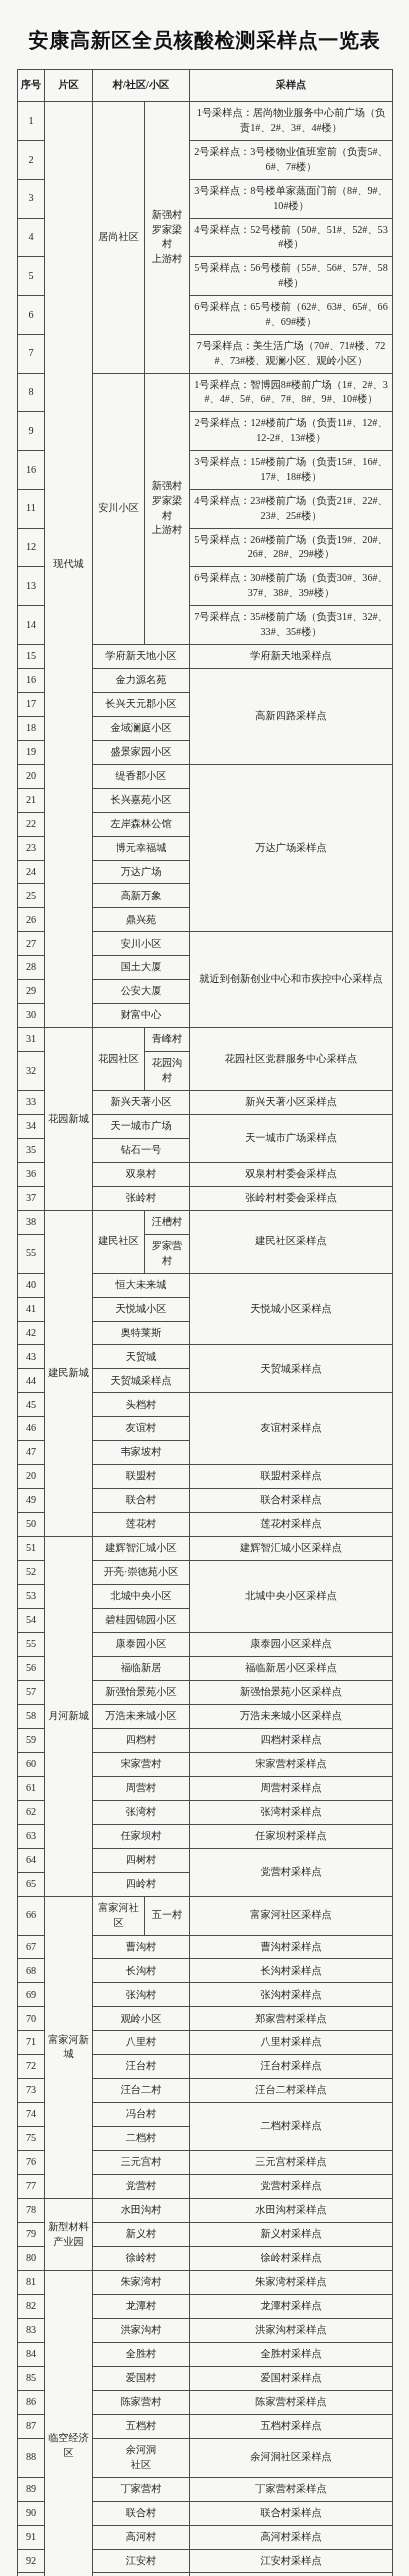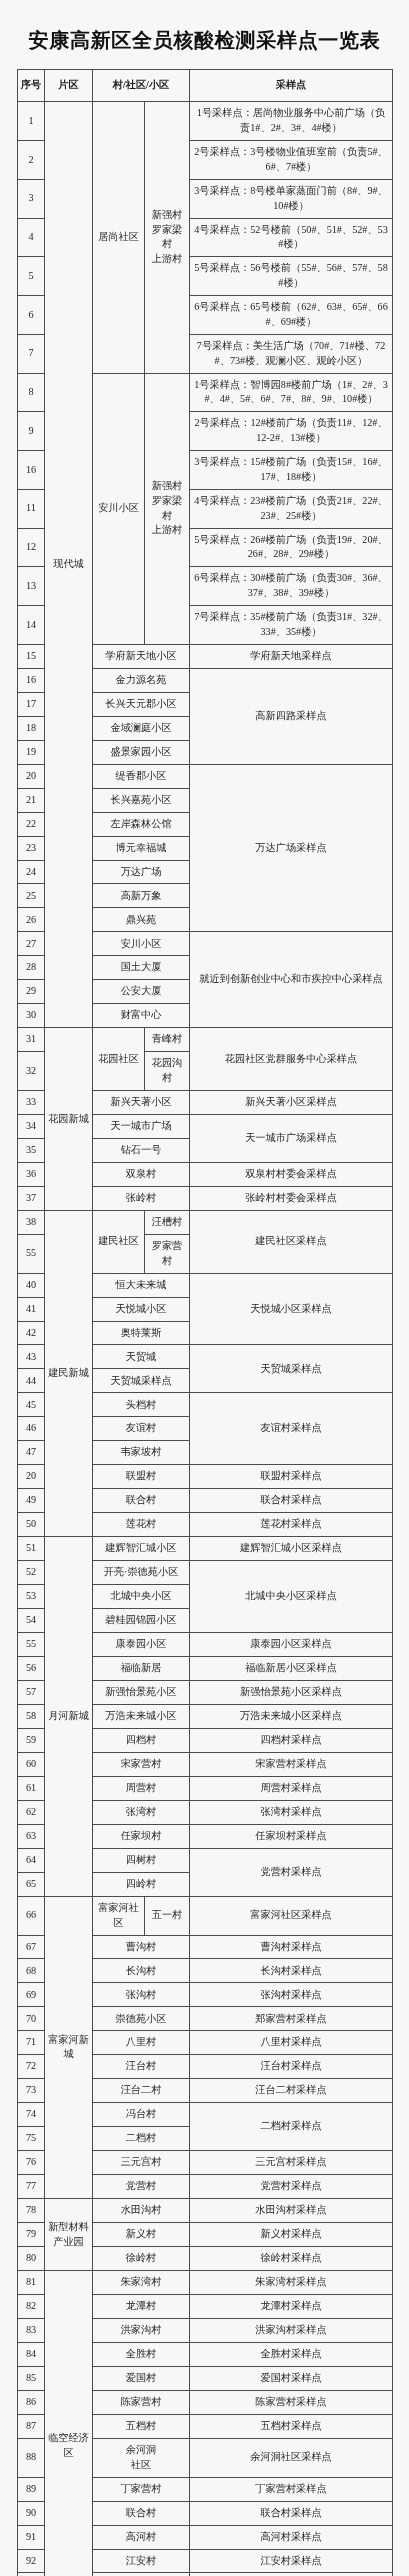--- a/index.html
+++ b/index.html
@@ -392,21 +392,21 @@
           <td colspan="2" class="c-vf">长沟村</td>
           <td class="c-p">长沟村采样点</td>
         </tr>
         <tr>
           <td class="c-no">69</td>
           <td colspan="2" class="c-vf">张沟村</td>
           <td class="c-p">张沟村采样点</td>
         </tr>
         <tr>
           <td class="c-no">70</td>
-          <td colspan="2" class="c-vf">崇德苑小区</td>
+          <td colspan="2" class="c-vf">观岭小区</td>
           <td class="c-p">郑家营村采样点</td>
         </tr>
         <tr>
           <td class="c-no">71</td>
           <td colspan="2" class="c-vf">八里村</td>
           <td class="c-p">八里村采样点</td>
         </tr>
         <tr>
           <td class="c-no">72</td>
           <td colspan="2" class="c-vf">汪台村</td>

